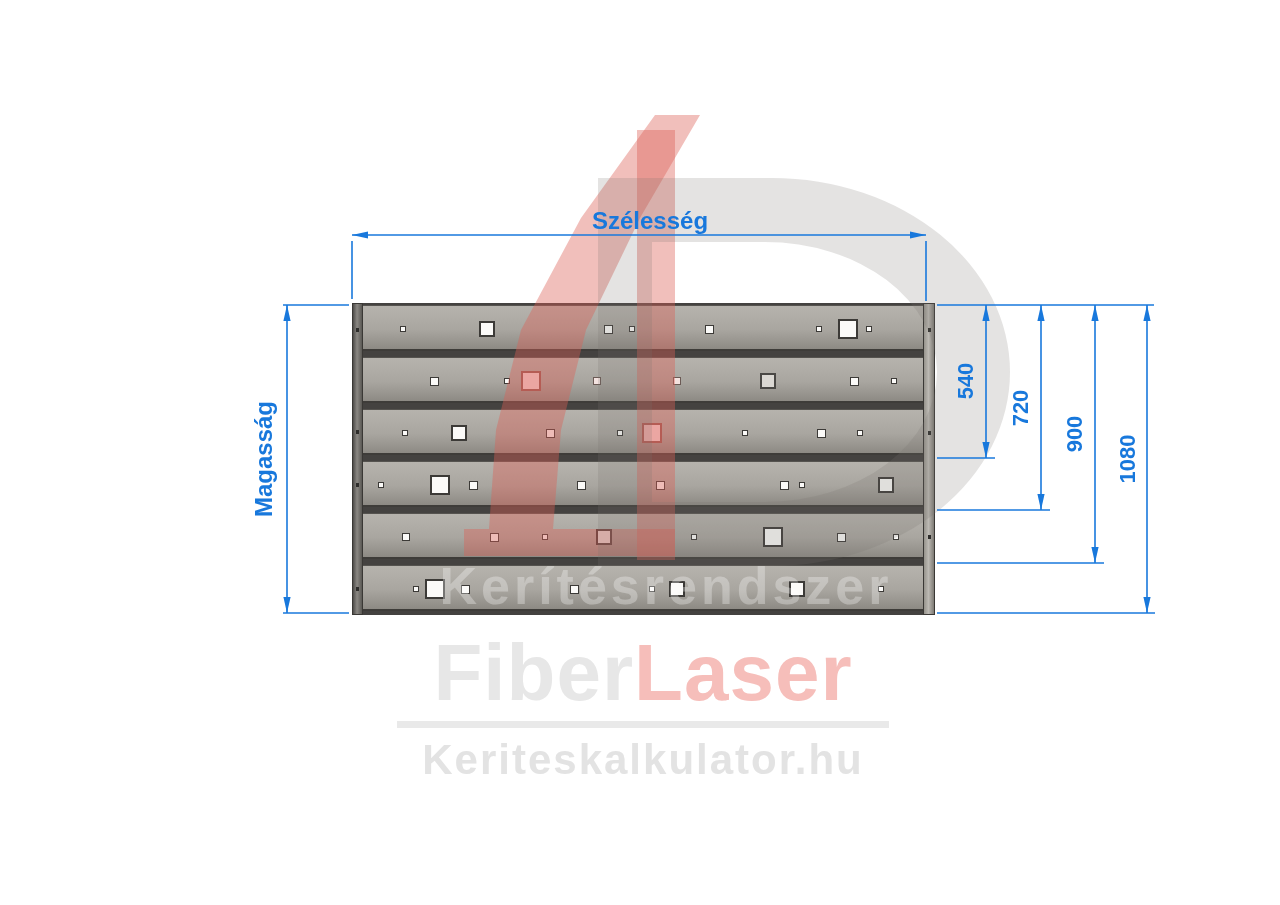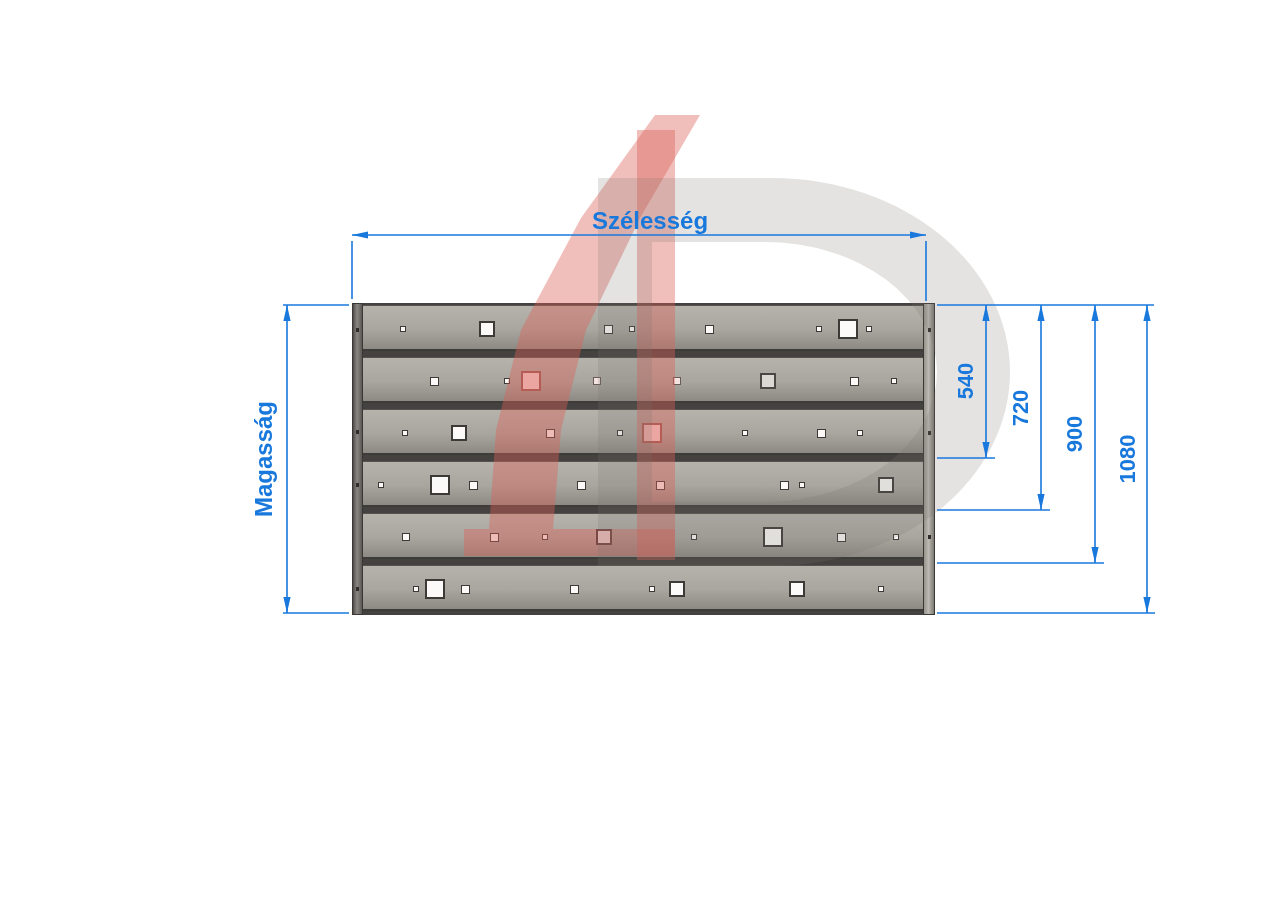--- a/index.html
+++ b/index.html
@@ -107,20 +107,21 @@
       </div>
   </div>
 
   <div class="layer" style="z-index:5">
     <svg width="1280" height="905">
       <polygon points="655,115 700,115 640,218 586,330 561,430 553,529 489,529 496,430 521,330 581,218" fill="rgba(219,95,85,0.40)"></polygon>
       <rect x="637" y="130" width="38" height="430" fill="rgba(219,95,85,0.40)"></rect>
       <rect x="464" y="529" width="211" height="27" fill="rgba(219,95,85,0.40)"></rect>
       <path fill-rule="evenodd" d="M 598 178 H 772 A 238 194 0 0 1 772 566 H 598 Z M 652 242 H 765 A 172 130 0 0 1 765 502 H 652 Z" fill="rgba(122,117,110,0.20)"></path>
     </svg>
+    <div class="wm-text">Kerítésrendszer</div>
   </div>
 
   <svg class="layer" style="z-index:10" width="1280" height="905" id="dims">
       <line x1="352" y1="235" x2="926" y2="235" stroke="#1878dc" stroke-width="1.6"></line>
       <polygon points="352,235 368,231.4 368,238.6" fill="#1878dc"></polygon>
       <polygon points="926,235 910,231.4 910,238.6" fill="#1878dc"></polygon>
       <line x1="352" y1="241" x2="352" y2="299" stroke="#1878dc" stroke-width="1.6"></line>
       <line x1="926" y1="241" x2="926" y2="301" stroke="#1878dc" stroke-width="1.6"></line>
       <text transform="translate(650,229)" text-anchor="middle" font-size="24" font-weight="bold" font-family="&quot;Liberation Sans&quot;, sans-serif" fill="#1878dc">Szélesség</text>
       <line x1="287" y1="305" x2="287" y2="613" stroke="#1878dc" stroke-width="1.6"></line>
@@ -145,14 +146,21 @@
       <polygon points="1095,305 1091.4,321 1098.6,321" fill="#1878dc"></polygon>
       <polygon points="1095,563 1091.4,547 1098.6,547" fill="#1878dc"></polygon>
       <text transform="translate(1082,434) rotate(-90)" text-anchor="middle" font-size="22" font-weight="bold" font-family="&quot;Liberation Sans&quot;, sans-serif" fill="#1878dc">900</text>
       <line x1="937" y1="613" x2="1155" y2="613" stroke="#1878dc" stroke-width="1.6"></line>
       <line x1="1147" y1="305" x2="1147" y2="613" stroke="#1878dc" stroke-width="1.6"></line>
       <polygon points="1147,305 1143.4,321 1150.6,321" fill="#1878dc"></polygon>
       <polygon points="1147,613 1143.4,597 1150.6,597" fill="#1878dc"></polygon>
       <text transform="translate(1135,459) rotate(-90)" text-anchor="middle" font-size="22" font-weight="bold" font-family="&quot;Liberation Sans&quot;, sans-serif" fill="#1878dc">1080</text>
     </svg>
 
+  <div class="logo-block">
+    <div class="logo-line">
+      <span style="color:#e7e7e7;">Fiber</span><span style="color:#f6beba;">Laser</span>
+    </div>
+    <div class="logo-bar" style="background:#e9e9e9;"></div>
+    <div class="logo-site" style="color:#e3e3e3;">Keriteskalkulator.hu</div>
+  </div>
 
 </div>
 
 </body></html>

